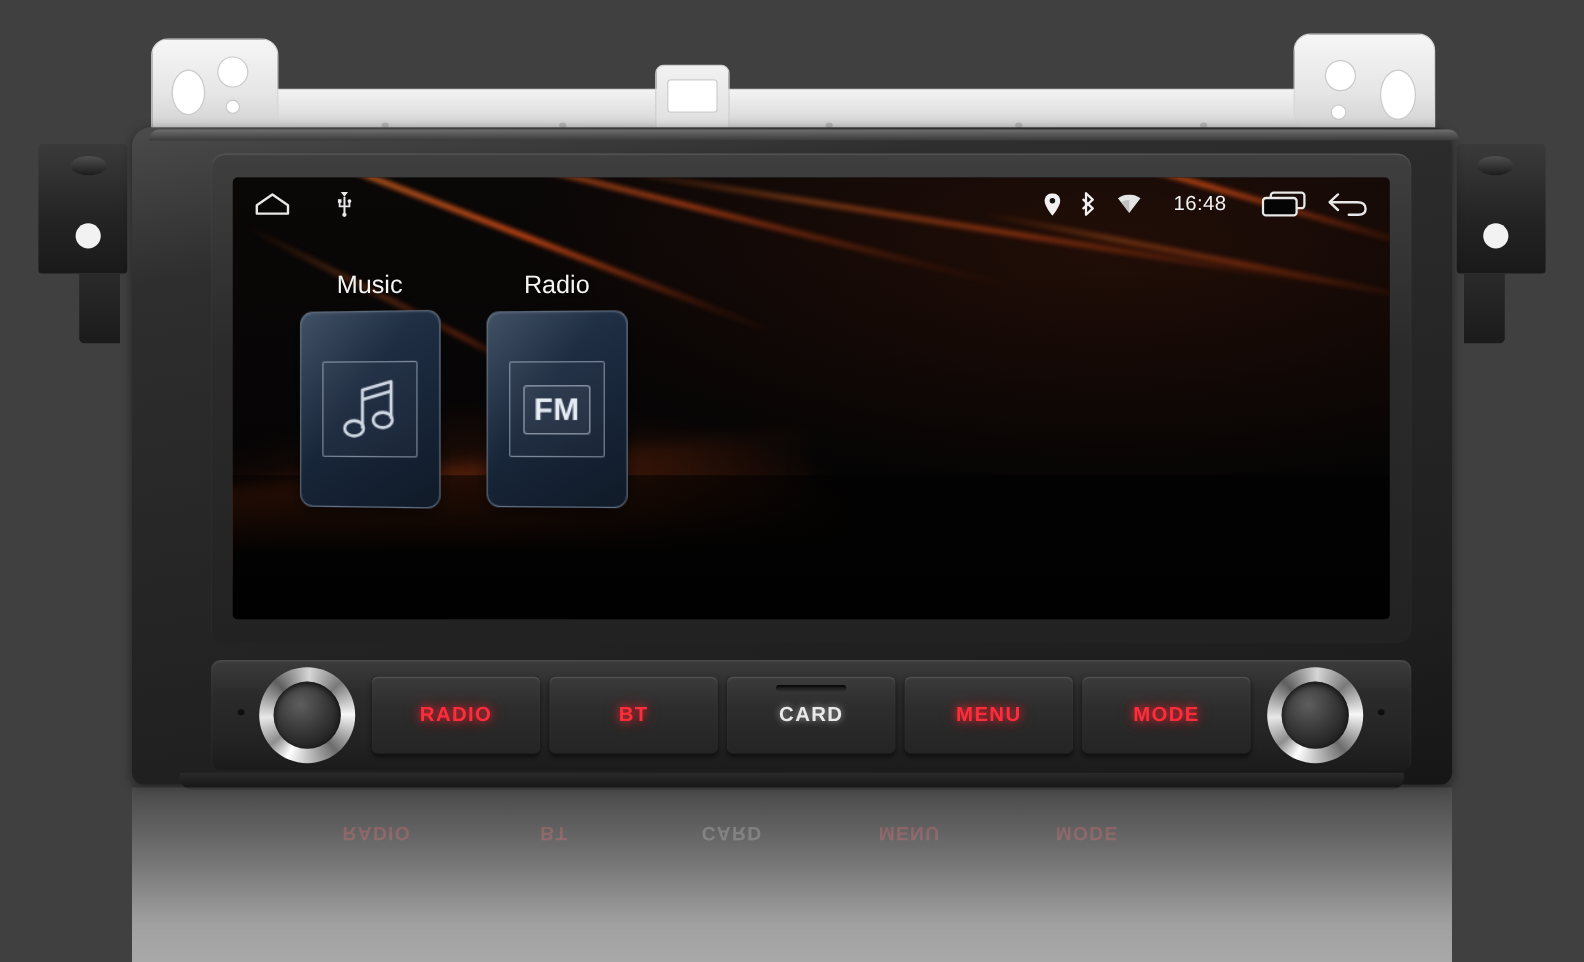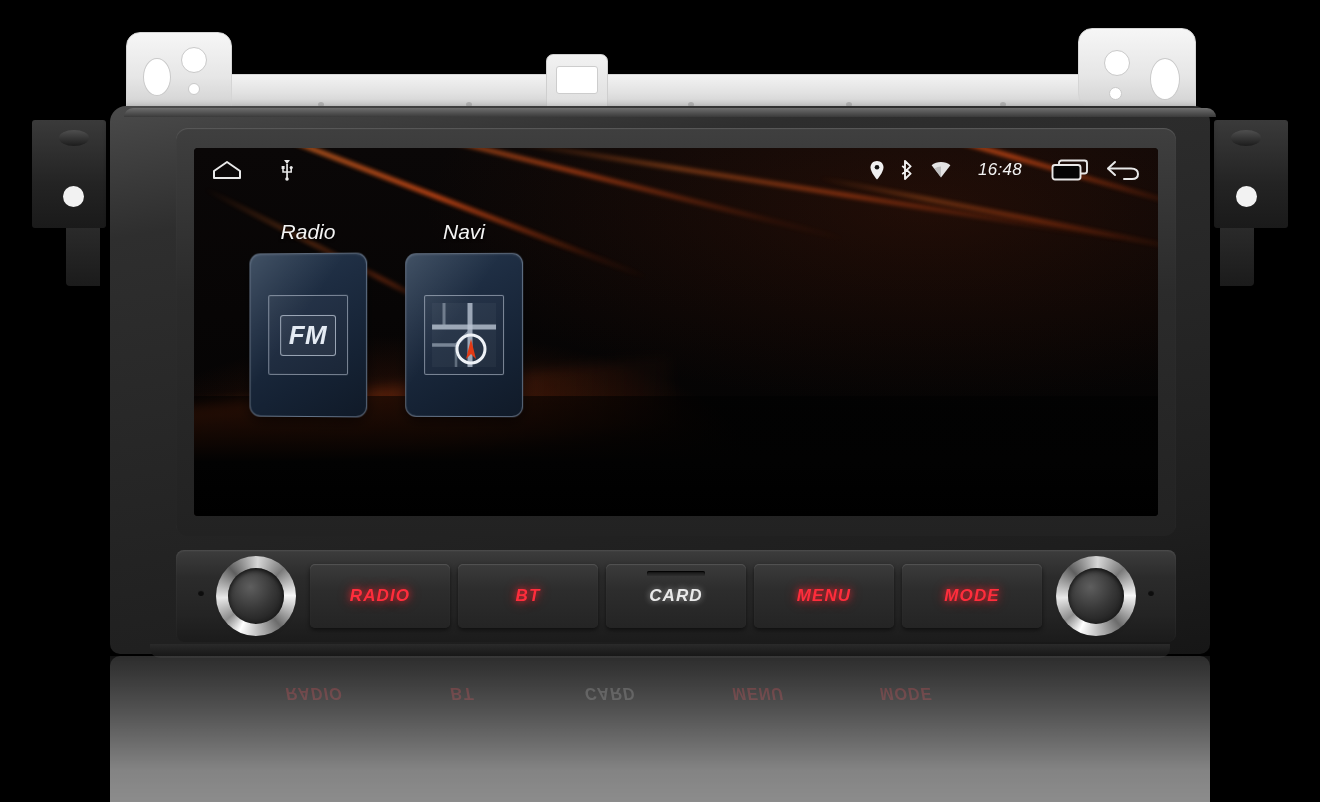--- a/index.html
+++ b/index.html
@@ -9,22 +9,21 @@
     height: 802px;
     background: #ffffff;
     font-family: "Liberation Sans", sans-serif;
     overflow: hidden;
   }
 
   #stage {
     position: relative;
     width: 1320px;
     height: 802px;
-    background: #000000;
-    font-style: italic;
+    background: #404040;
   }
 
   
   #bracket-wrap {
     position: absolute;
     left: 0; top: 0;
     width: 1320px; height: 130px;
   }
   .brk-bar {
     position: absolute;
@@ -536,49 +535,45 @@
                 <svg width="34" height="22" viewBox="0 0 34 22">
                   <path d="M9 3 L2 9.5 L9 16" fill="none" stroke="#e8e8e8" stroke-width="2" stroke-linecap="round" stroke-linejoin="round"></path>
                   <path d="M2.5 9.5 L25 9.5 C30 9.5 32 12 32 15 C32 18 30 20 26 20 L18 20" fill="none" stroke="#e8e8e8" stroke-width="2" stroke-linecap="round"></path>
                 </svg>
               </span>
             </div>
           </div>
 
           <div id="app-row">
 
+            <div class="app-cell" id="cell-music">
+              <div class="app-label">Music</div>
+              <div class="app-tile">
+                <div class="glyph-frame">
+                  <svg width="52" height="56" viewBox="0 0 52 56">
+                    <path d="M20 44 L20 12 L44 5 L44 36" fill="none" stroke="#cfd8e4" stroke-width="2.6" stroke-linejoin="round"></path>
+                    <path d="M20 20 L44 13" fill="none" stroke="#cfd8e4" stroke-width="2.4"></path>
+                    <ellipse cx="13" cy="44" rx="8" ry="6.4" fill="none" stroke="#cfd8e4" stroke-width="2.6"></ellipse>
+                    <ellipse cx="37" cy="37" rx="8" ry="6.4" fill="none" stroke="#cfd8e4" stroke-width="2.6"></ellipse>
+                  </svg>
+                </div>
+              </div>
+            </div>
 
             <div class="app-cell" id="cell-radio">
               <div class="app-label">Radio</div>
               <div class="app-tile">
                 <div class="glyph-frame">
                   <div style="border:1.6px solid rgba(205,215,230,.7); border-radius:3px; padding:4px 8px; background:rgba(255,255,255,.05);">
                     <span style="color:#e6ecf4; font-size:26px; font-weight:bold; letter-spacing:.5px; font-family:'Liberation Sans',sans-serif;">FM</span>
                   </div>
                 </div>
               </div>
             </div>
 
-            <div class="app-cell" id="cell-navi">
-              <div class="app-label">Navi</div>
-              <div class="app-tile">
-                <div class="glyph-frame">
-                  <svg width="68" height="68" viewBox="0 0 68 68">
-                    <rect x="2" y="2" width="64" height="64" fill="rgba(255,255,255,.04)"></rect>
-                    <path d="M2 26 H66" stroke="#b9c4d2" stroke-width="5" opacity=".8"></path>
-                    <path d="M40 2 V66" stroke="#b9c4d2" stroke-width="5" opacity=".8"></path>
-                    <path d="M2 44 H26 L40 30" stroke="#9aa7b6" stroke-width="3.4" fill="none" opacity=".7"></path>
-                    <path d="M14 2 V26" stroke="#9aa7b6" stroke-width="3" opacity=".6"></path>
-                    <path d="M26 44 V66" stroke="#9aa7b6" stroke-width="2.6" opacity=".5"></path>
-                    <circle cx="41" cy="48" r="14" fill="none" stroke="#eef2f7" stroke-width="3"></circle>
-                    <path d="M41 38 L46 58 L41 53 L36 58 Z" fill="#e23a14"></path>
-                  </svg>
-                </div>
-              </div>
-            </div>
 
 
 
 
           </div>
         </div>
       </div>
 
       <div id="control-deck">
 

